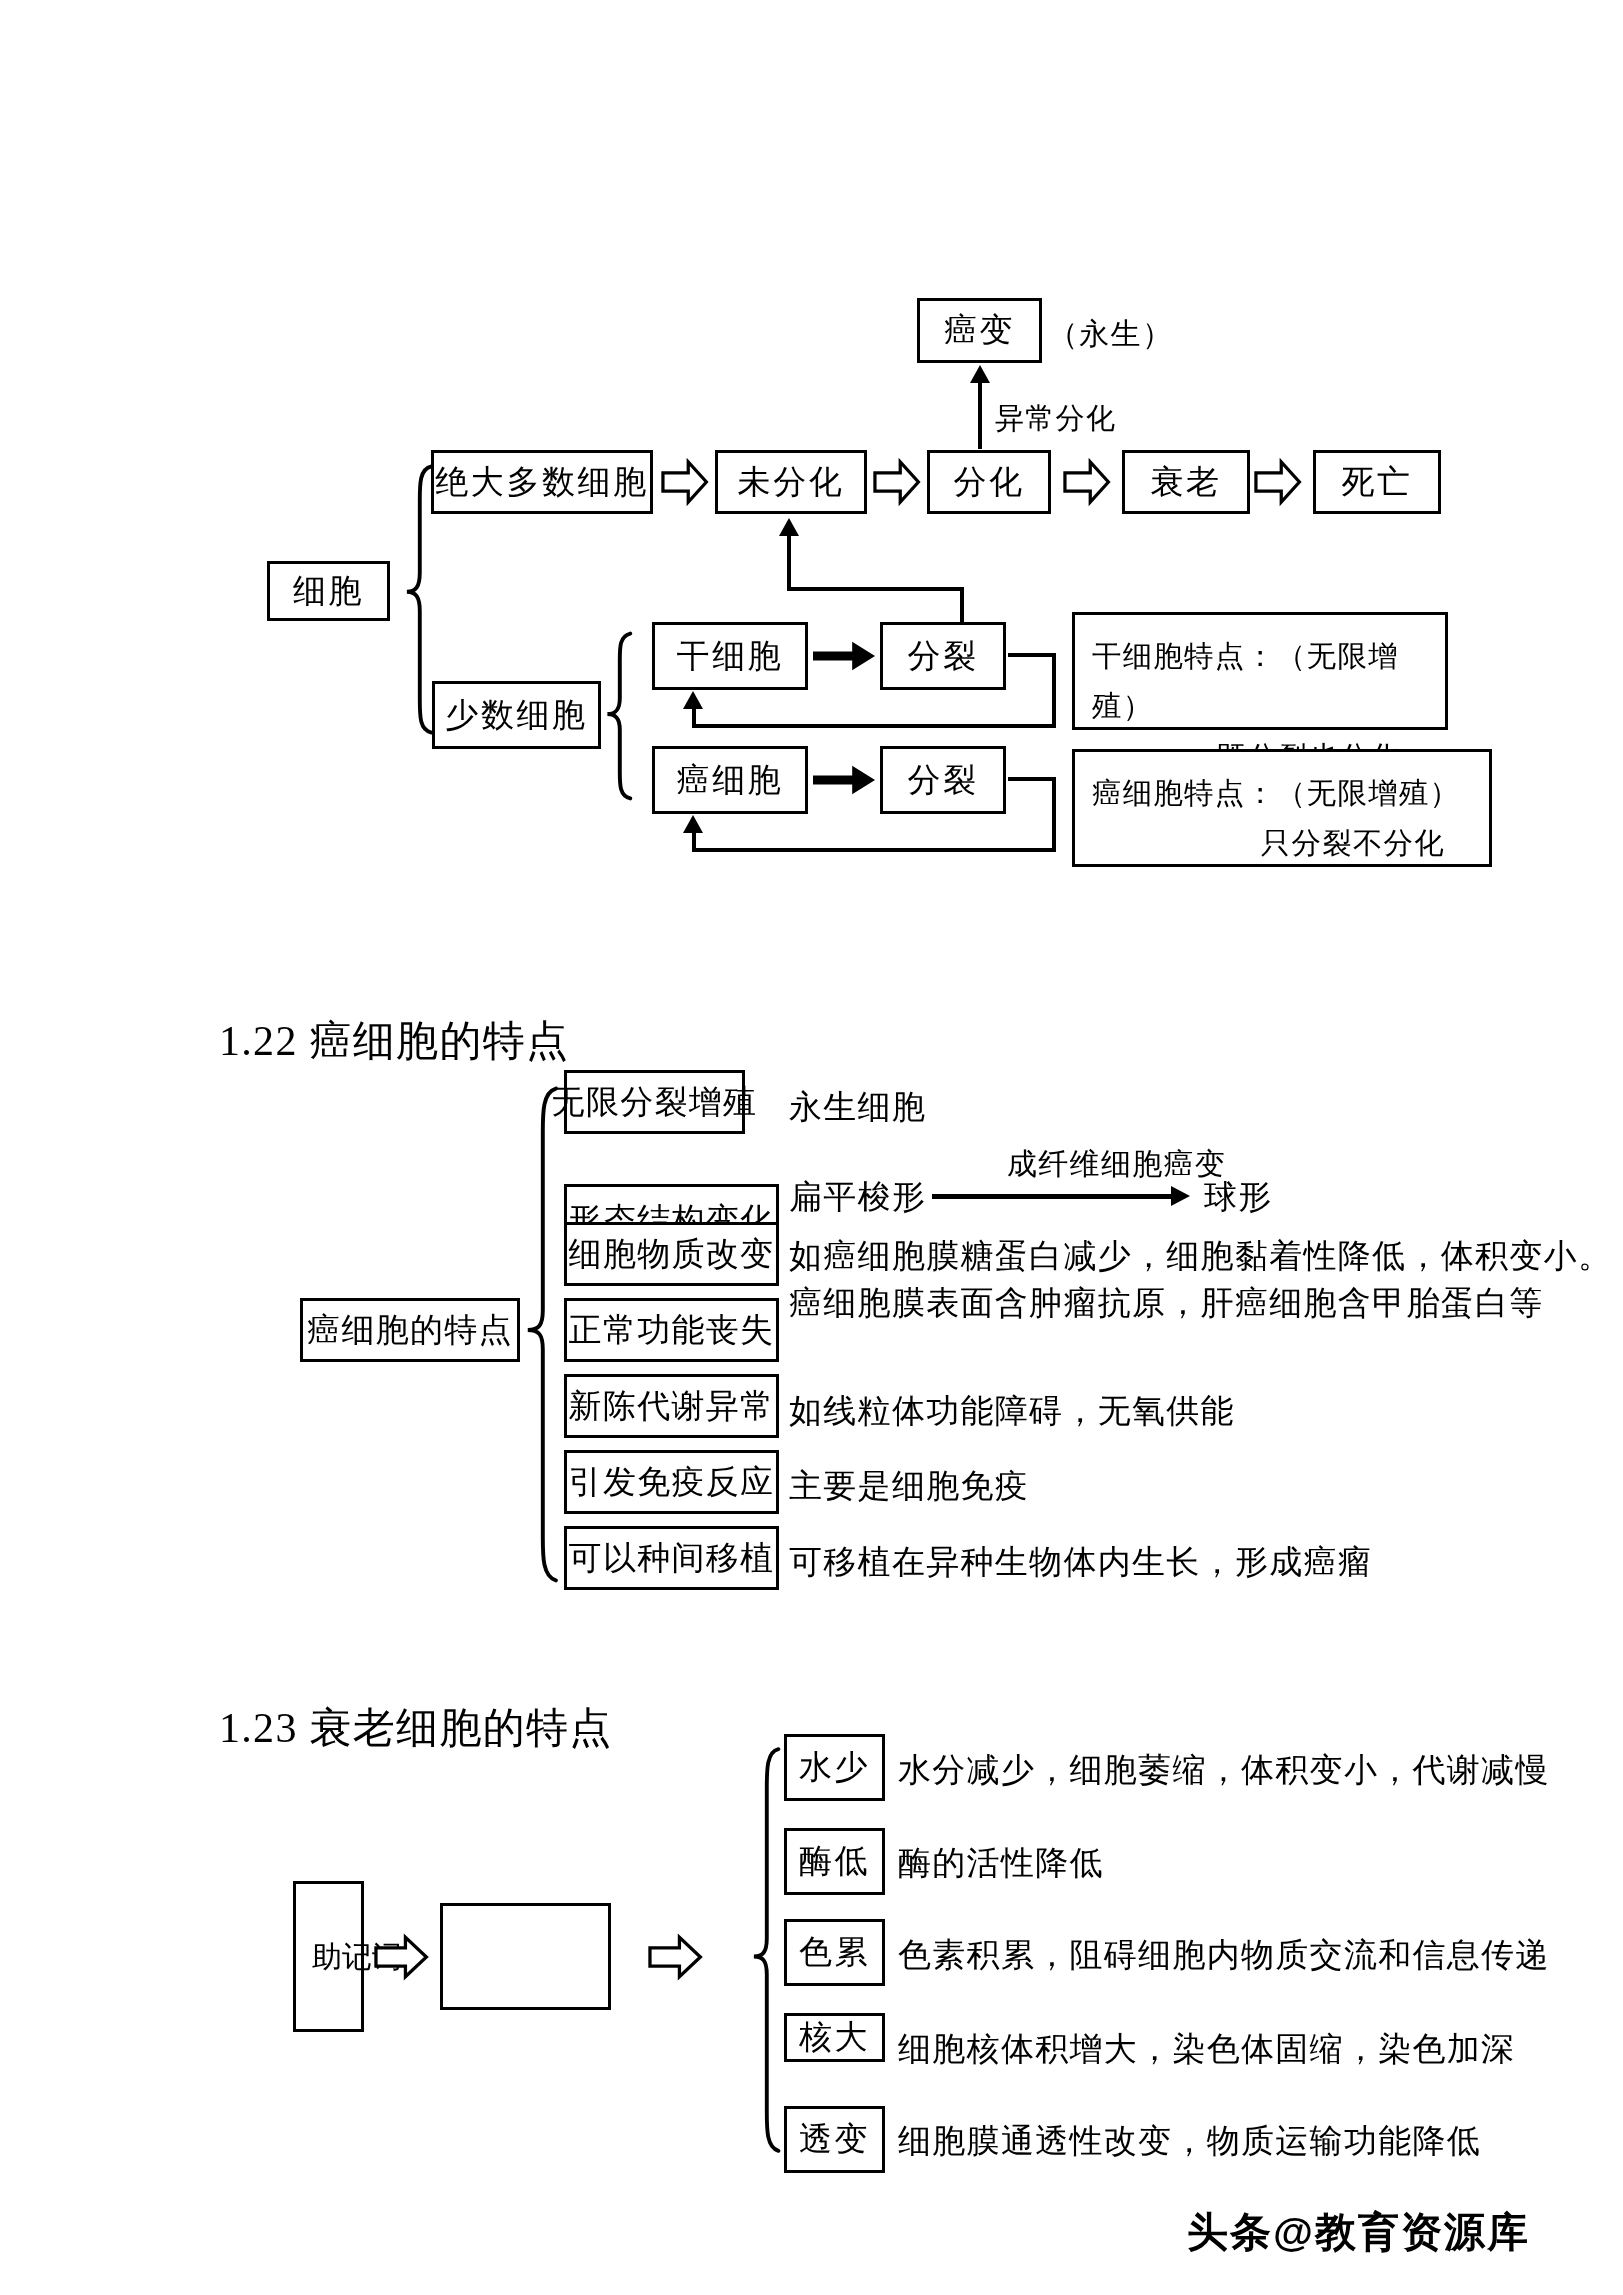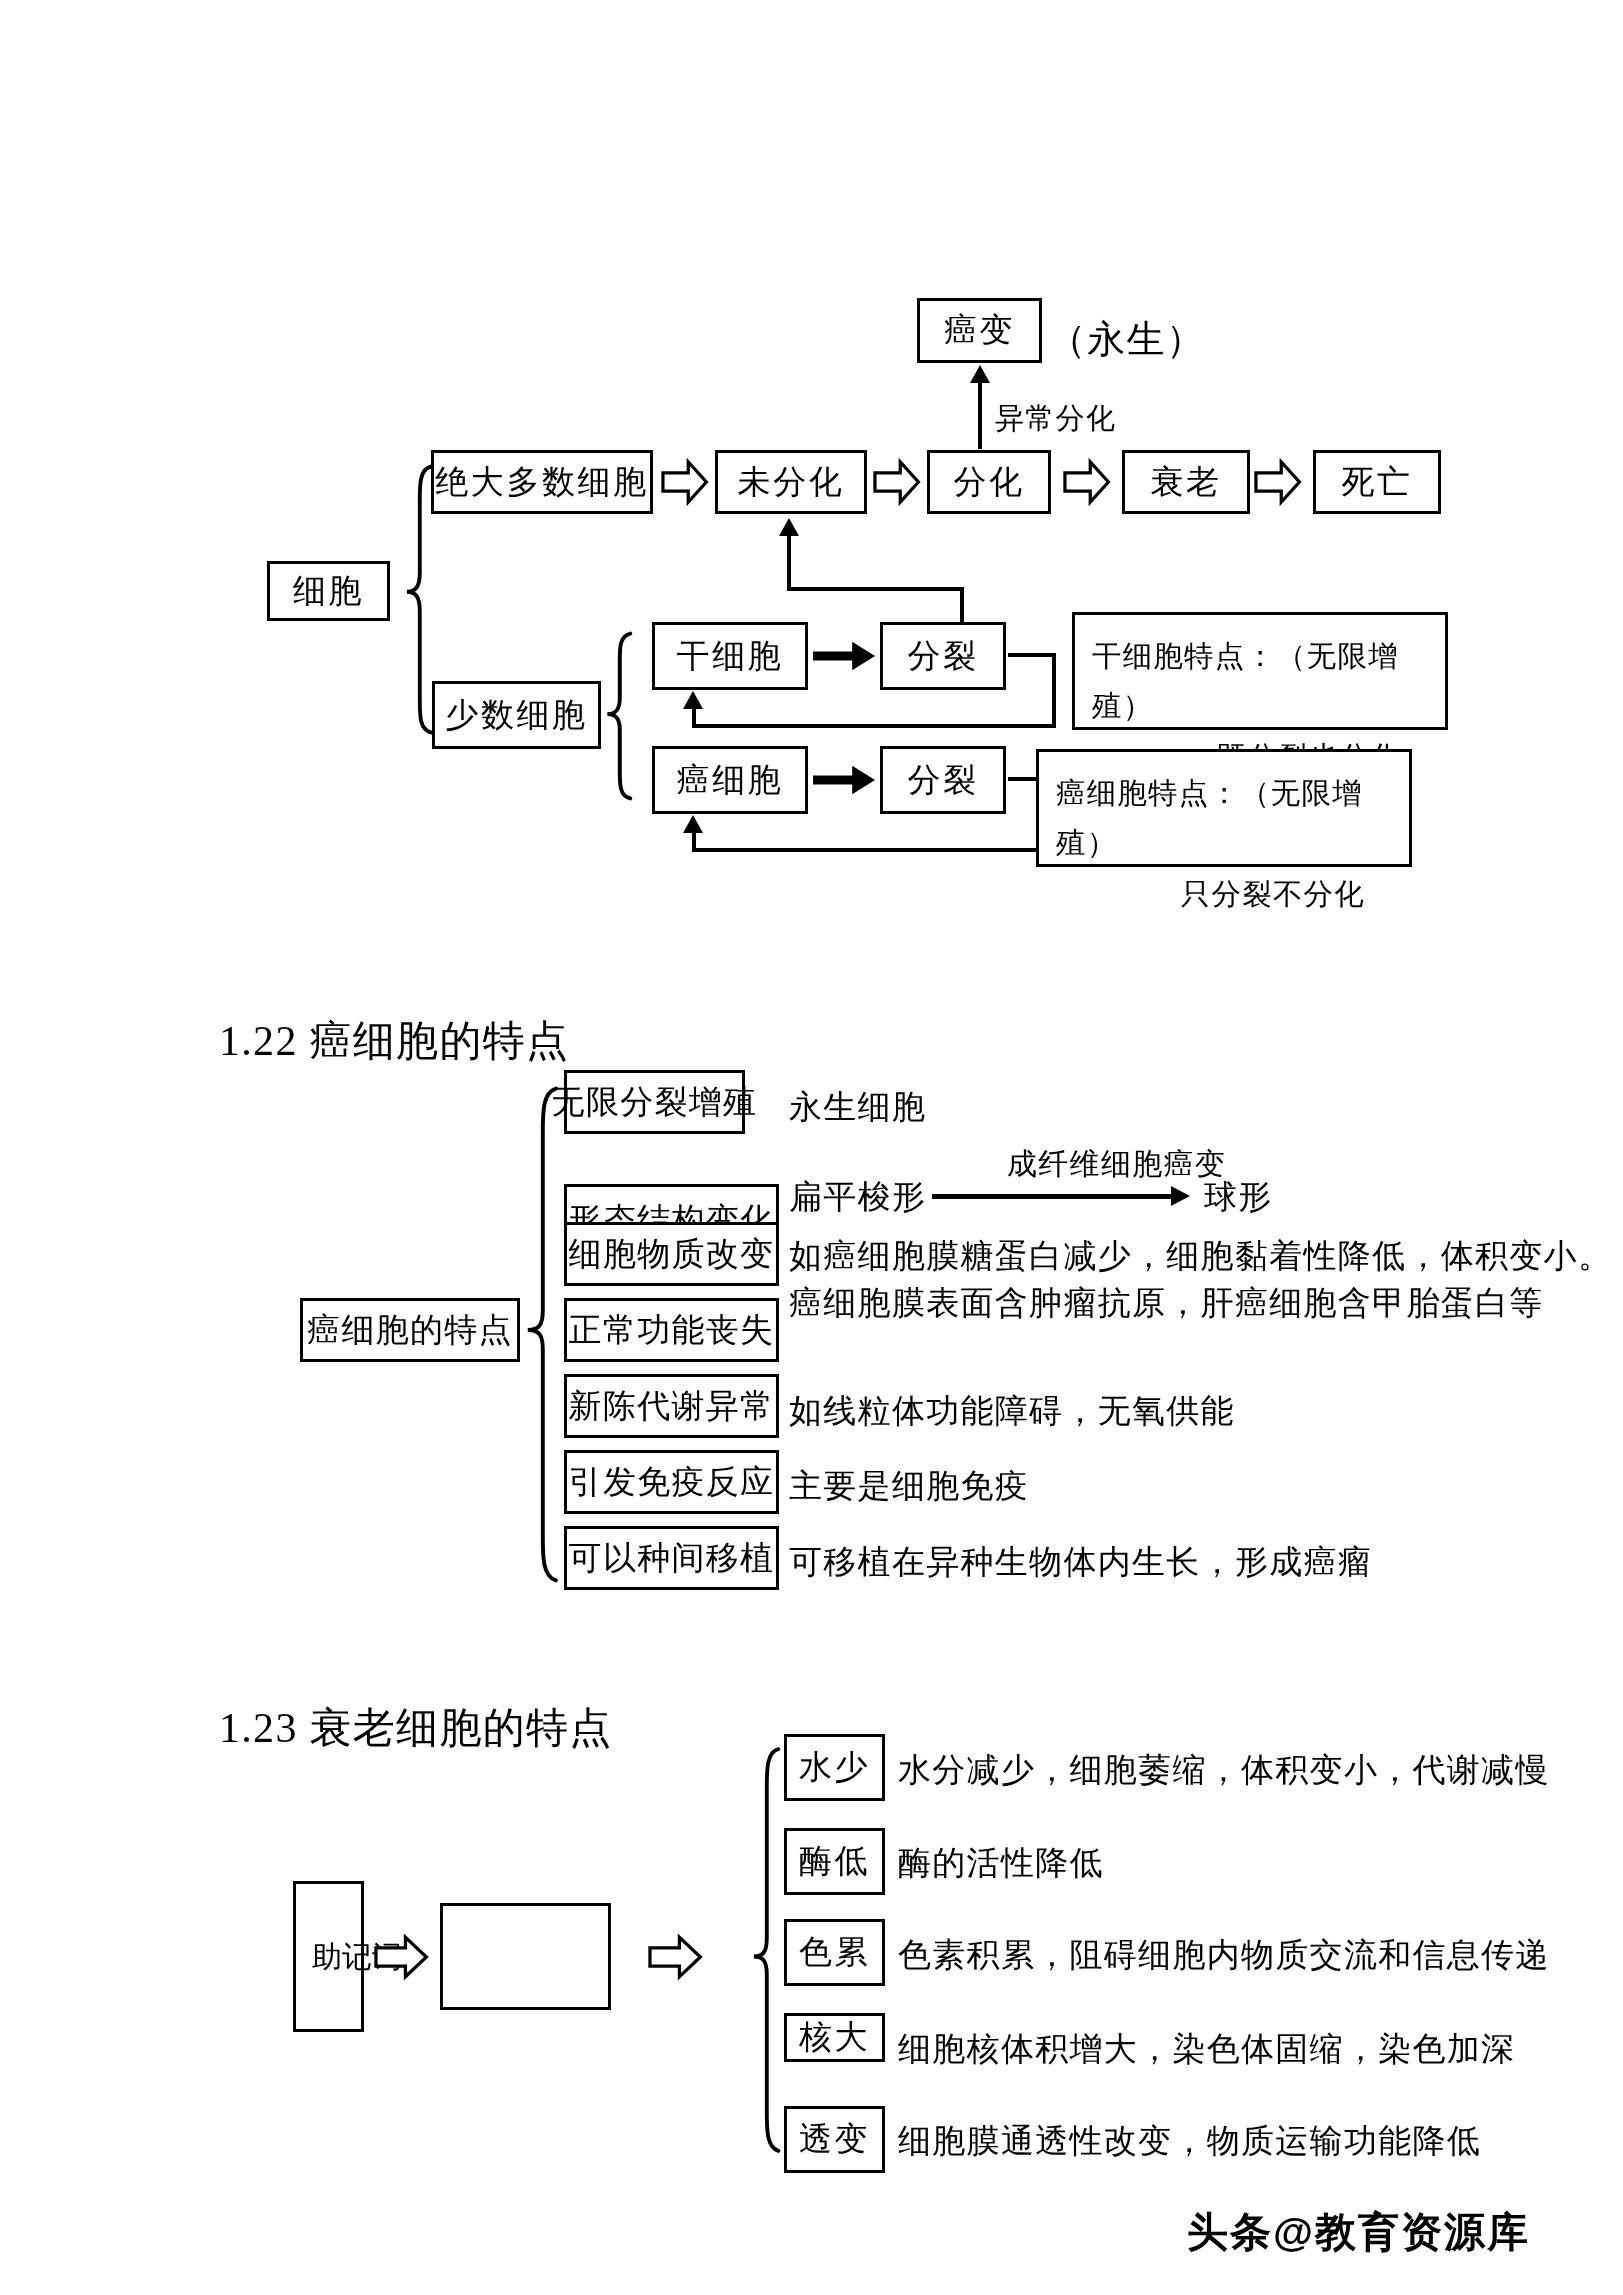--- a/index.html
+++ b/index.html
@@ -34,21 +34,21 @@
   #watermark { position:absolute; left:1161px; top:2205px; font-size:41px; font-weight:700;
     font-family:"Liberation Sans","DejaVu Sans",sans-serif; letter-spacing:2px; white-space:nowrap;margin-left:26px; }
 </style>
 </head>
 <body>
 
 <div id="page">
 
 
   <div class="box" style="left:917px; top:298px; width:125px; height:65px;">癌变</div>
-  <div class="txt" style="left:1048px; top:314px; font-size:38px;">（永生）</div>
+  <div class="txt" style="left:1048px; top:314px; font-size:30px;">（永生）</div>
 
   <div class="tri-up" style="left:970px; top:365px;"></div>
   <div class="vl" style="left:978px; top:382px; width:3.9px; height:67px;"></div>
   <div class="txt" style="left:995px; top:399px; font-size:29px;">异常分化</div>
 
   <div class="box" style="left:431px;  top:450px; width:222px; height:64px;">绝大多数细胞</div>
   <div class="box" style="left:715px; top:450px; width:152px; height:64px;">未分化</div>
   <div class="box" style="left:927px; top:450px; width:124px; height:64px;">分化</div>
   <div class="box" style="left:1122px; top:450px; width:128px; height:64px;">衰老</div>
   <div class="box" style="left:1313px; top:450px; width:128px; height:64px;">死亡</div>
@@ -102,21 +102,21 @@
   <div class="hl" style="left:1008px; top:777px; width:48px; height:3.9px;"></div>
   <div class="vl" style="left:1052px; top:777px; width:3.9px; height:75px;"></div>
   <div class="hl" style="left:692px; top:848px; width:364px; height:3.9px;"></div>
   <div class="vl" style="left:692px; top:832px; width:3.9px; height:18.3px;"></div>
   <div class="tri-up" style="left:683px; top:815px;"></div>
 
   <div class="note" style="left:1072px; top:612px; width:376px; height:118px;">
     <div class="l1">干细胞特点：（无限增殖）</div>
     <div class="l2">既分裂也分化</div>
   </div>
-  <div class="note" style="left:1036px; top:749px; width:376px; height:118px;">
+  <div class="note" style="left:1072px; top:749px; width:420px; height:118px;">
     <div class="l1">癌细胞特点：（无限增殖）</div>
     <div class="l2">只分裂不分化</div>
   </div>
 
   <div class="title" style="left:219px; top:1013px;">1.22 癌细胞的特点</div>
 
   <div class="box" style="left:300px; top:1298px; width:220px; height:64px; letter-spacing:1.3px;">癌细胞的特点</div>
   <svg class="shape" style="left:523px; top:1086px;" width="37" height="497" viewBox="0 0 56 760">
     <path d="M50,4 C30,10 30,40 30,70 L30,343 C30,366 24,373 7,373 C24,373 30,380 30,403 L30,690 C30,720 30,750 50,756" fill="none" stroke="#000" stroke-width="6" stroke-linecap="round"></path>
     </svg>

